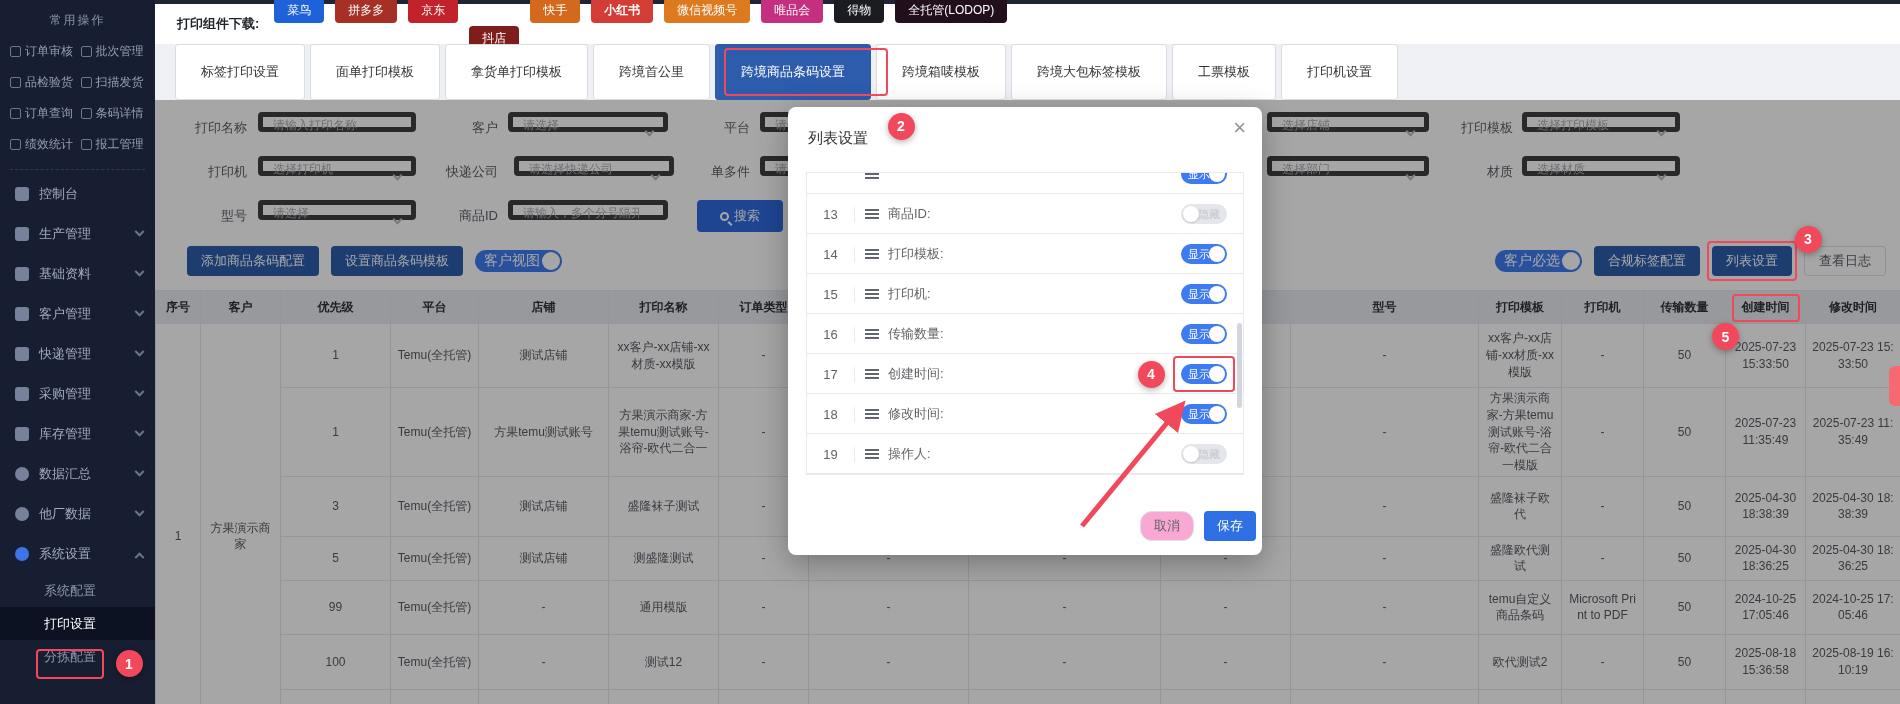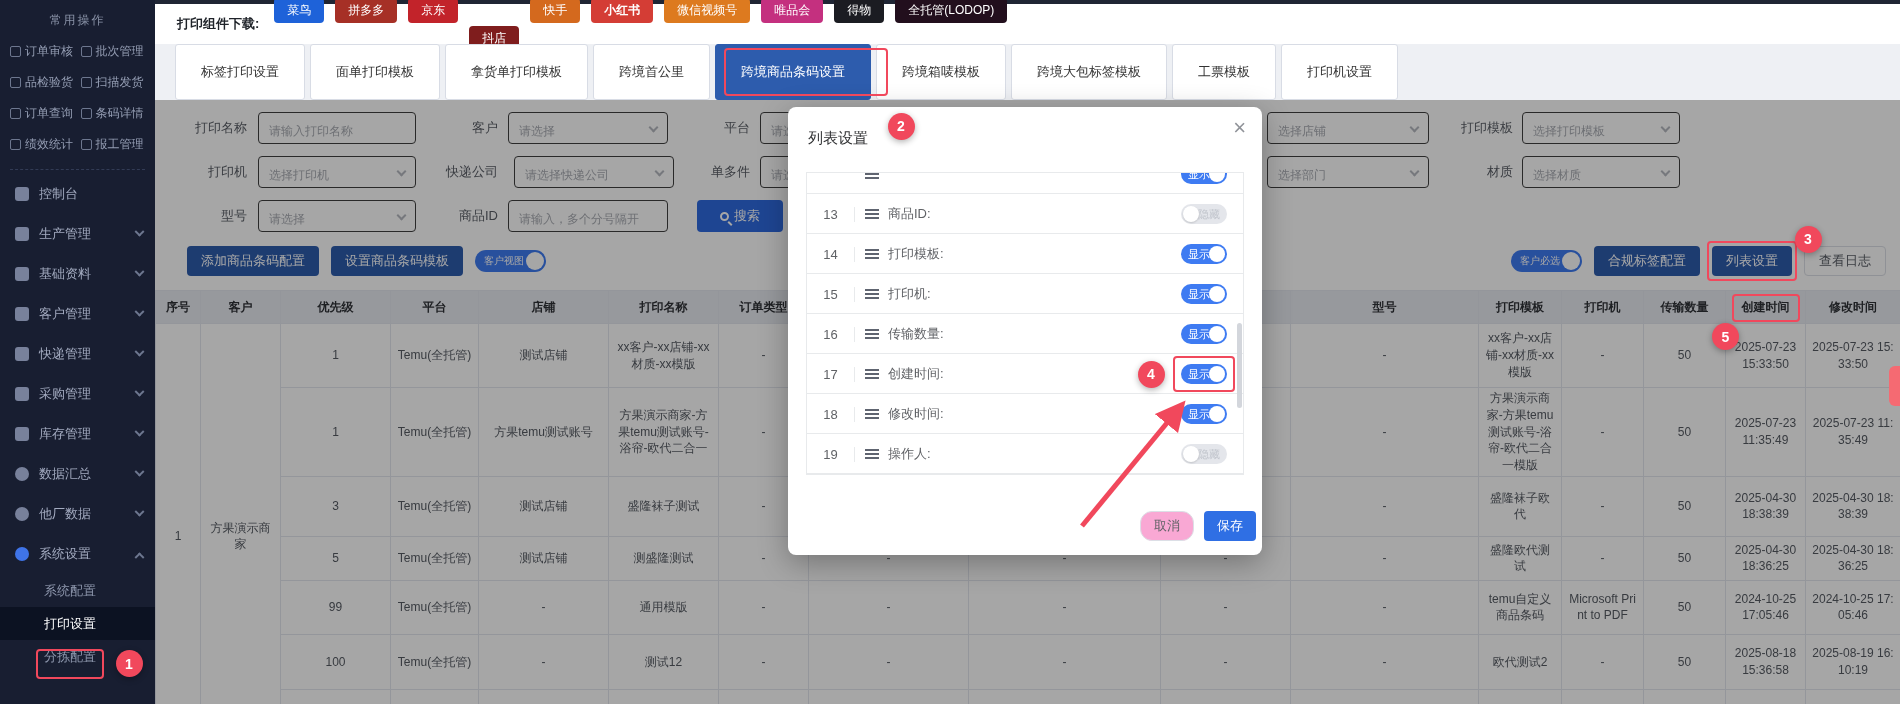--- a/index.html
+++ b/index.html
@@ -32,34 +32,34 @@
 
 
 #tabs{position:absolute;left:155px;top:44px;width:1745px;height:56px;display:flex;align-items:center;gap:5px;padding-left:20px;z-index:1}
 .tab{height:56px;padding:0 25px;display:flex;align-items:center;font-size:13px;color:#333;background:#fff;border:1px solid #d8dce5;border-radius:3px;cursor:pointer;white-space:nowrap}
 .tab.active{background:#2d5cad;border-color:#2d5cad;color:#fff}
 
 
 #card{position:absolute;left:155px;top:100px;width:1745px;height:604px;background:#fff;z-index:1}
 #filters{position:absolute;left:0;top:0;width:100%;height:140px}
 .f-label{position:absolute;height:32px;line-height:32px;font-size:13px;color:#5a5e66;text-align:right}
-.f-control{position:absolute;height:32px;border:1px solid #404040;border-radius:4px;background:#fff;display:flex;align-items:center;padding:7px 24px 0 10px;font-size:12px;cursor:pointer}
+.f-control{position:absolute;height:20px;border:5px solid #404040;border-radius:4px;background:#fff;display:flex;align-items:center;padding:7px 24px 0 10px;font-size:12px;cursor:pointer}
 .f-control .ph{color:#a9acb3;overflow:hidden;white-space:nowrap}
 .caret{position:absolute;right:10px;top:11px;width:7px;height:7px;border-right:2px solid #b6b9c0;border-bottom:2px solid #b6b9c0;transform:rotate(45deg)}
 .btn{border:none;border-radius:4px;font-size:13px;display:inline-flex;align-items:center;justify-content:center;color:#fff;background:#2d5cad;cursor:pointer;white-space:nowrap}
 .btn.plain{background:#fff;border:1px solid #dcdfe6;color:#5a5e66}
 #search-btn{position:absolute;left:542px;top:100px;width:86px;height:32px;background:#2e6ae0}
 #reset-btn{position:absolute;left:638px;top:100px;width:84px;height:32px;background:#2e6ae0}
 .mag{width:9px;height:9px;border:2px solid #fff;border-radius:50%;position:relative;margin-right:5px;flex:none}
 .mag::after{content:"";position:absolute;width:2px;height:5px;background:#fff;left:7px;top:7px;transform:rotate(-45deg)}
 .refresh{width:11px;height:11px;border:2px solid #fff;border-radius:50%;border-top-color:transparent;margin-right:5px;flex:none}
 #actionbar-left{position:absolute;left:32px;top:146px;display:flex;align-items:center;gap:12px}
 #actionbar-right{position:absolute;right:14px;top:146px;display:flex;align-items:center;gap:12px}
 .act-btn{height:30px;padding:0 14px}
-.pill{height:22px;border-radius:11px;background:#3e7bf2;color:#fff;font-size:10px;display:inline-flex;align-items:center;padding:0 22px 0 9px;position:relative;cursor:pointer}
+.pill{height:22px;border-radius:11px;background:#3e7bf2;color:#fff;font-size:14px;display:inline-flex;align-items:center;padding:0 22px 0 9px;position:relative;cursor:pointer}
 .pill::after{content:"";position:absolute;right:2px;top:2px;width:18px;height:18px;border-radius:50%;background:#fff}
 
 
 #tablewrap{position:absolute;left:0;top:190px;width:1745px;height:414px;overflow:hidden}
 table{border-collapse:collapse;table-layout:fixed;width:1745px}
 th,td{border:1px solid #e4e7ee;font-size:12px;text-align:center;vertical-align:middle;padding:2px 6px;color:#565b63;word-break:break-all;line-height:1.4}
 th{background:#e9ebf1;color:#2f3237;font-weight:bold;height:33px;padding:2px 4px}
 
 
 #mask{position:absolute;left:155px;top:100px;width:1745px;height:604px;background:rgba(0,0,0,.35);z-index:20}

